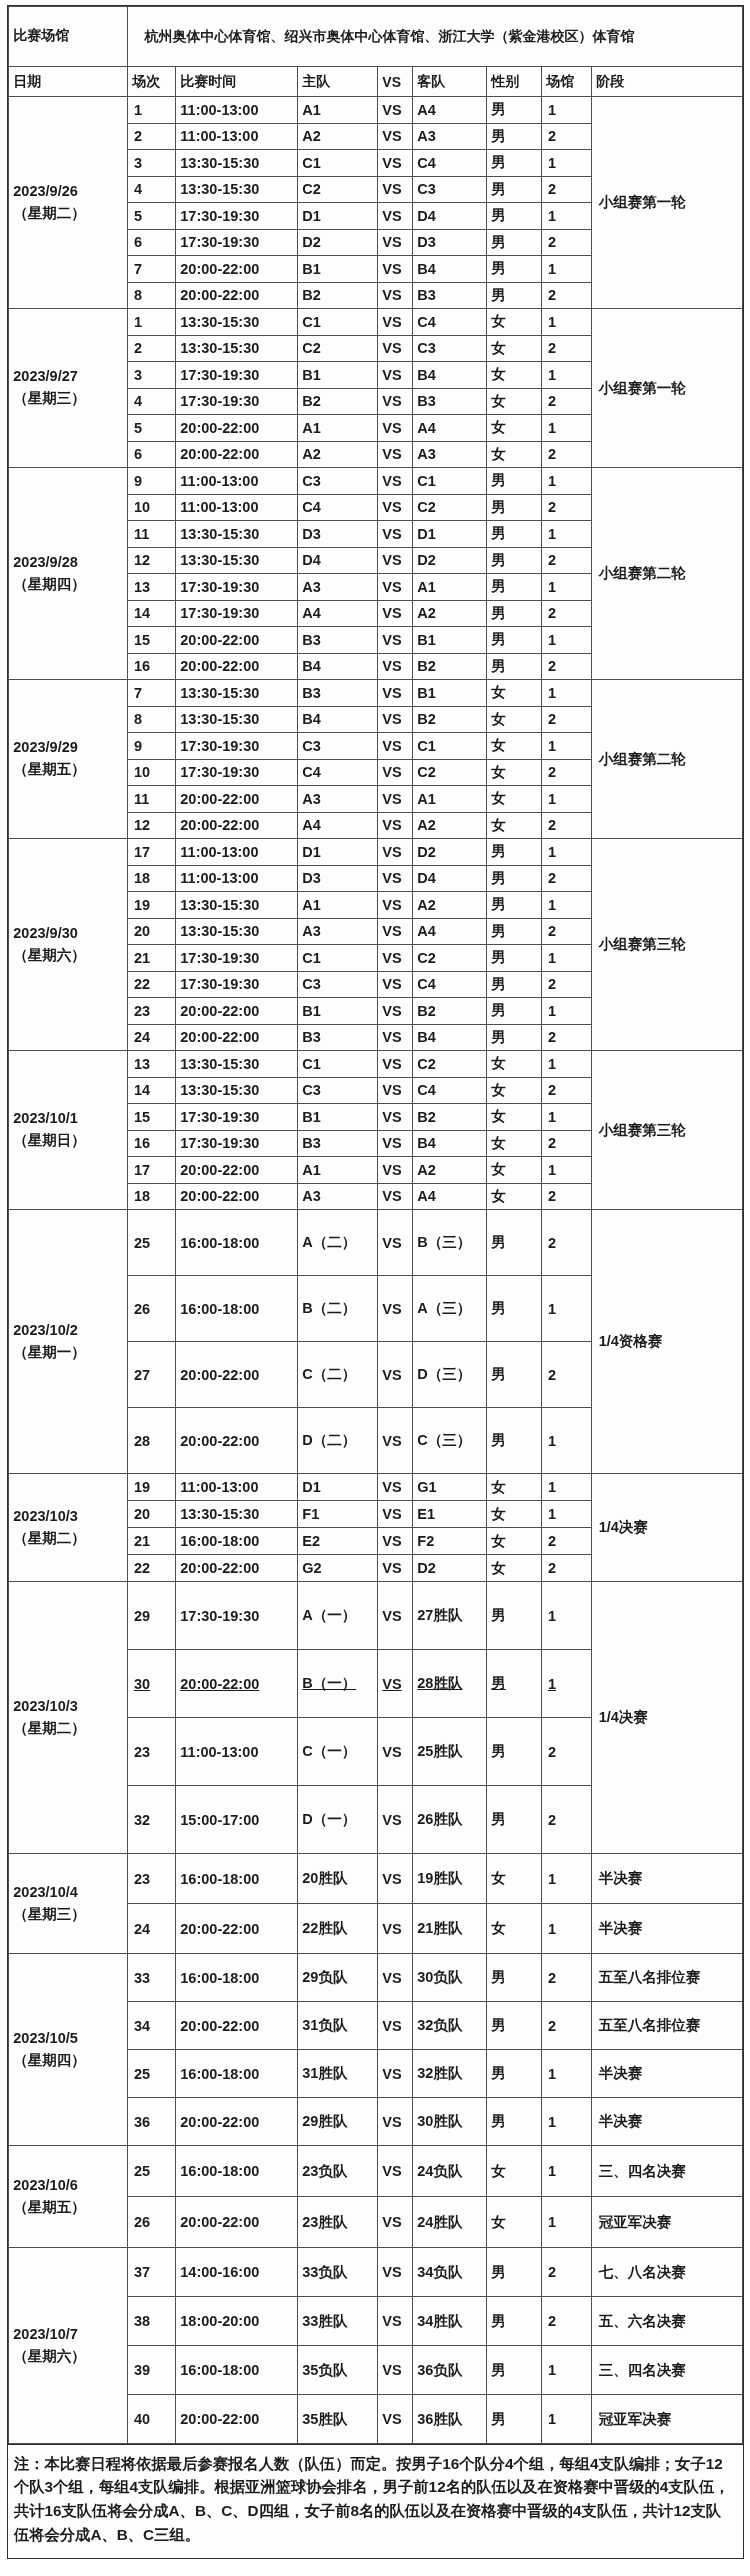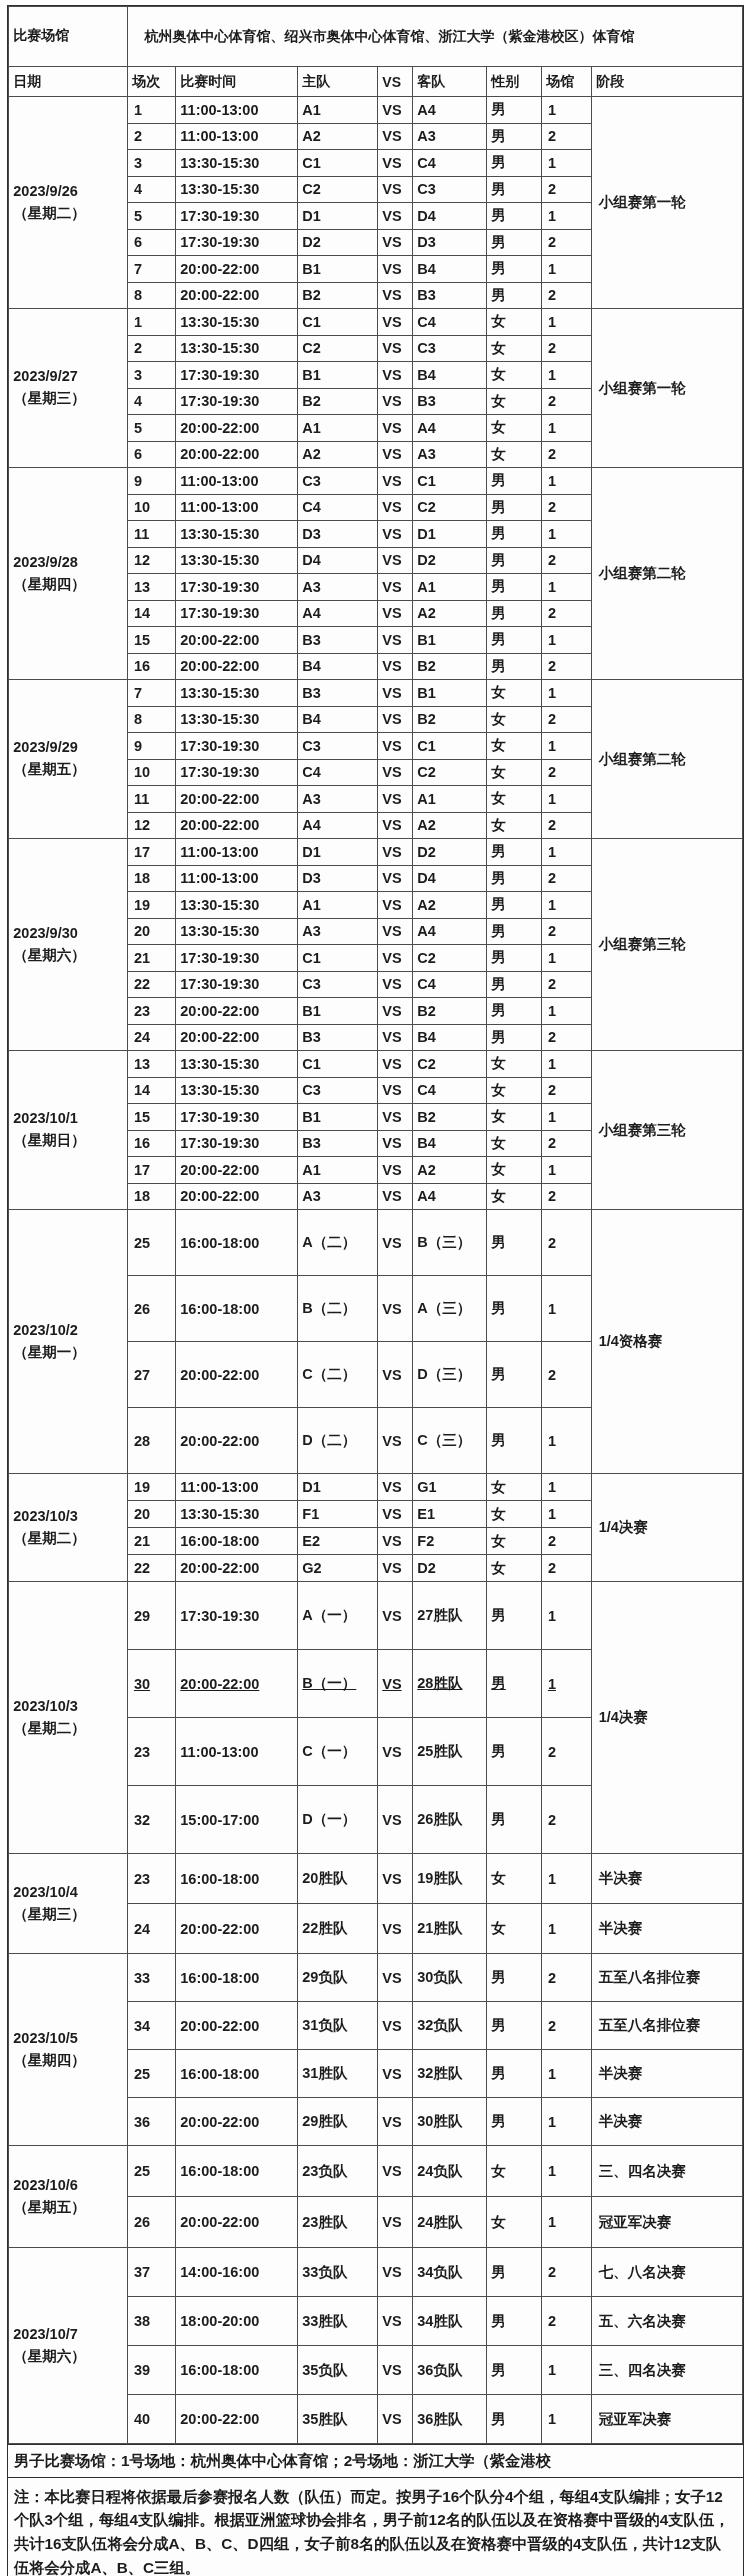--- a/index.html
+++ b/index.html
@@ -720,17 +720,16 @@
             <td class="c-time">20:00-22:00</td>
             <td class="c-home">35胜队</td>
             <td class="c-vs">VS</td>
             <td class="c-away">36胜队</td>
             <td class="c-gender">男</td>
             <td class="c-court">1</td>
             <td class="c-stage" rowspan="1">冠亚军决赛</td>
           </tr>
         </tbody>
     </table>
-    <div class="ft men">男子比赛场馆：1号场地：杭州奥体中心体育馆；2号场地：浙江大学（紫金港校</div>
     <div class="note">注：本比赛日程将依据最后参赛报名人数（队伍）而定。按男子16个队分4个组，每组4支队编排；女子12个队3个组，每组4支队编排。根据亚洲篮球协会排名，男子前12名的队伍以及在资格赛中晋级的4支队伍，共计16支队伍将会分成A、B、C、D四组，女子前8名的队伍以及在资格赛中晋级的4支队伍，共计12支队伍将会分成A、B、C三组。</div>
   </div>
 </div>
 
 
 </body></html>

